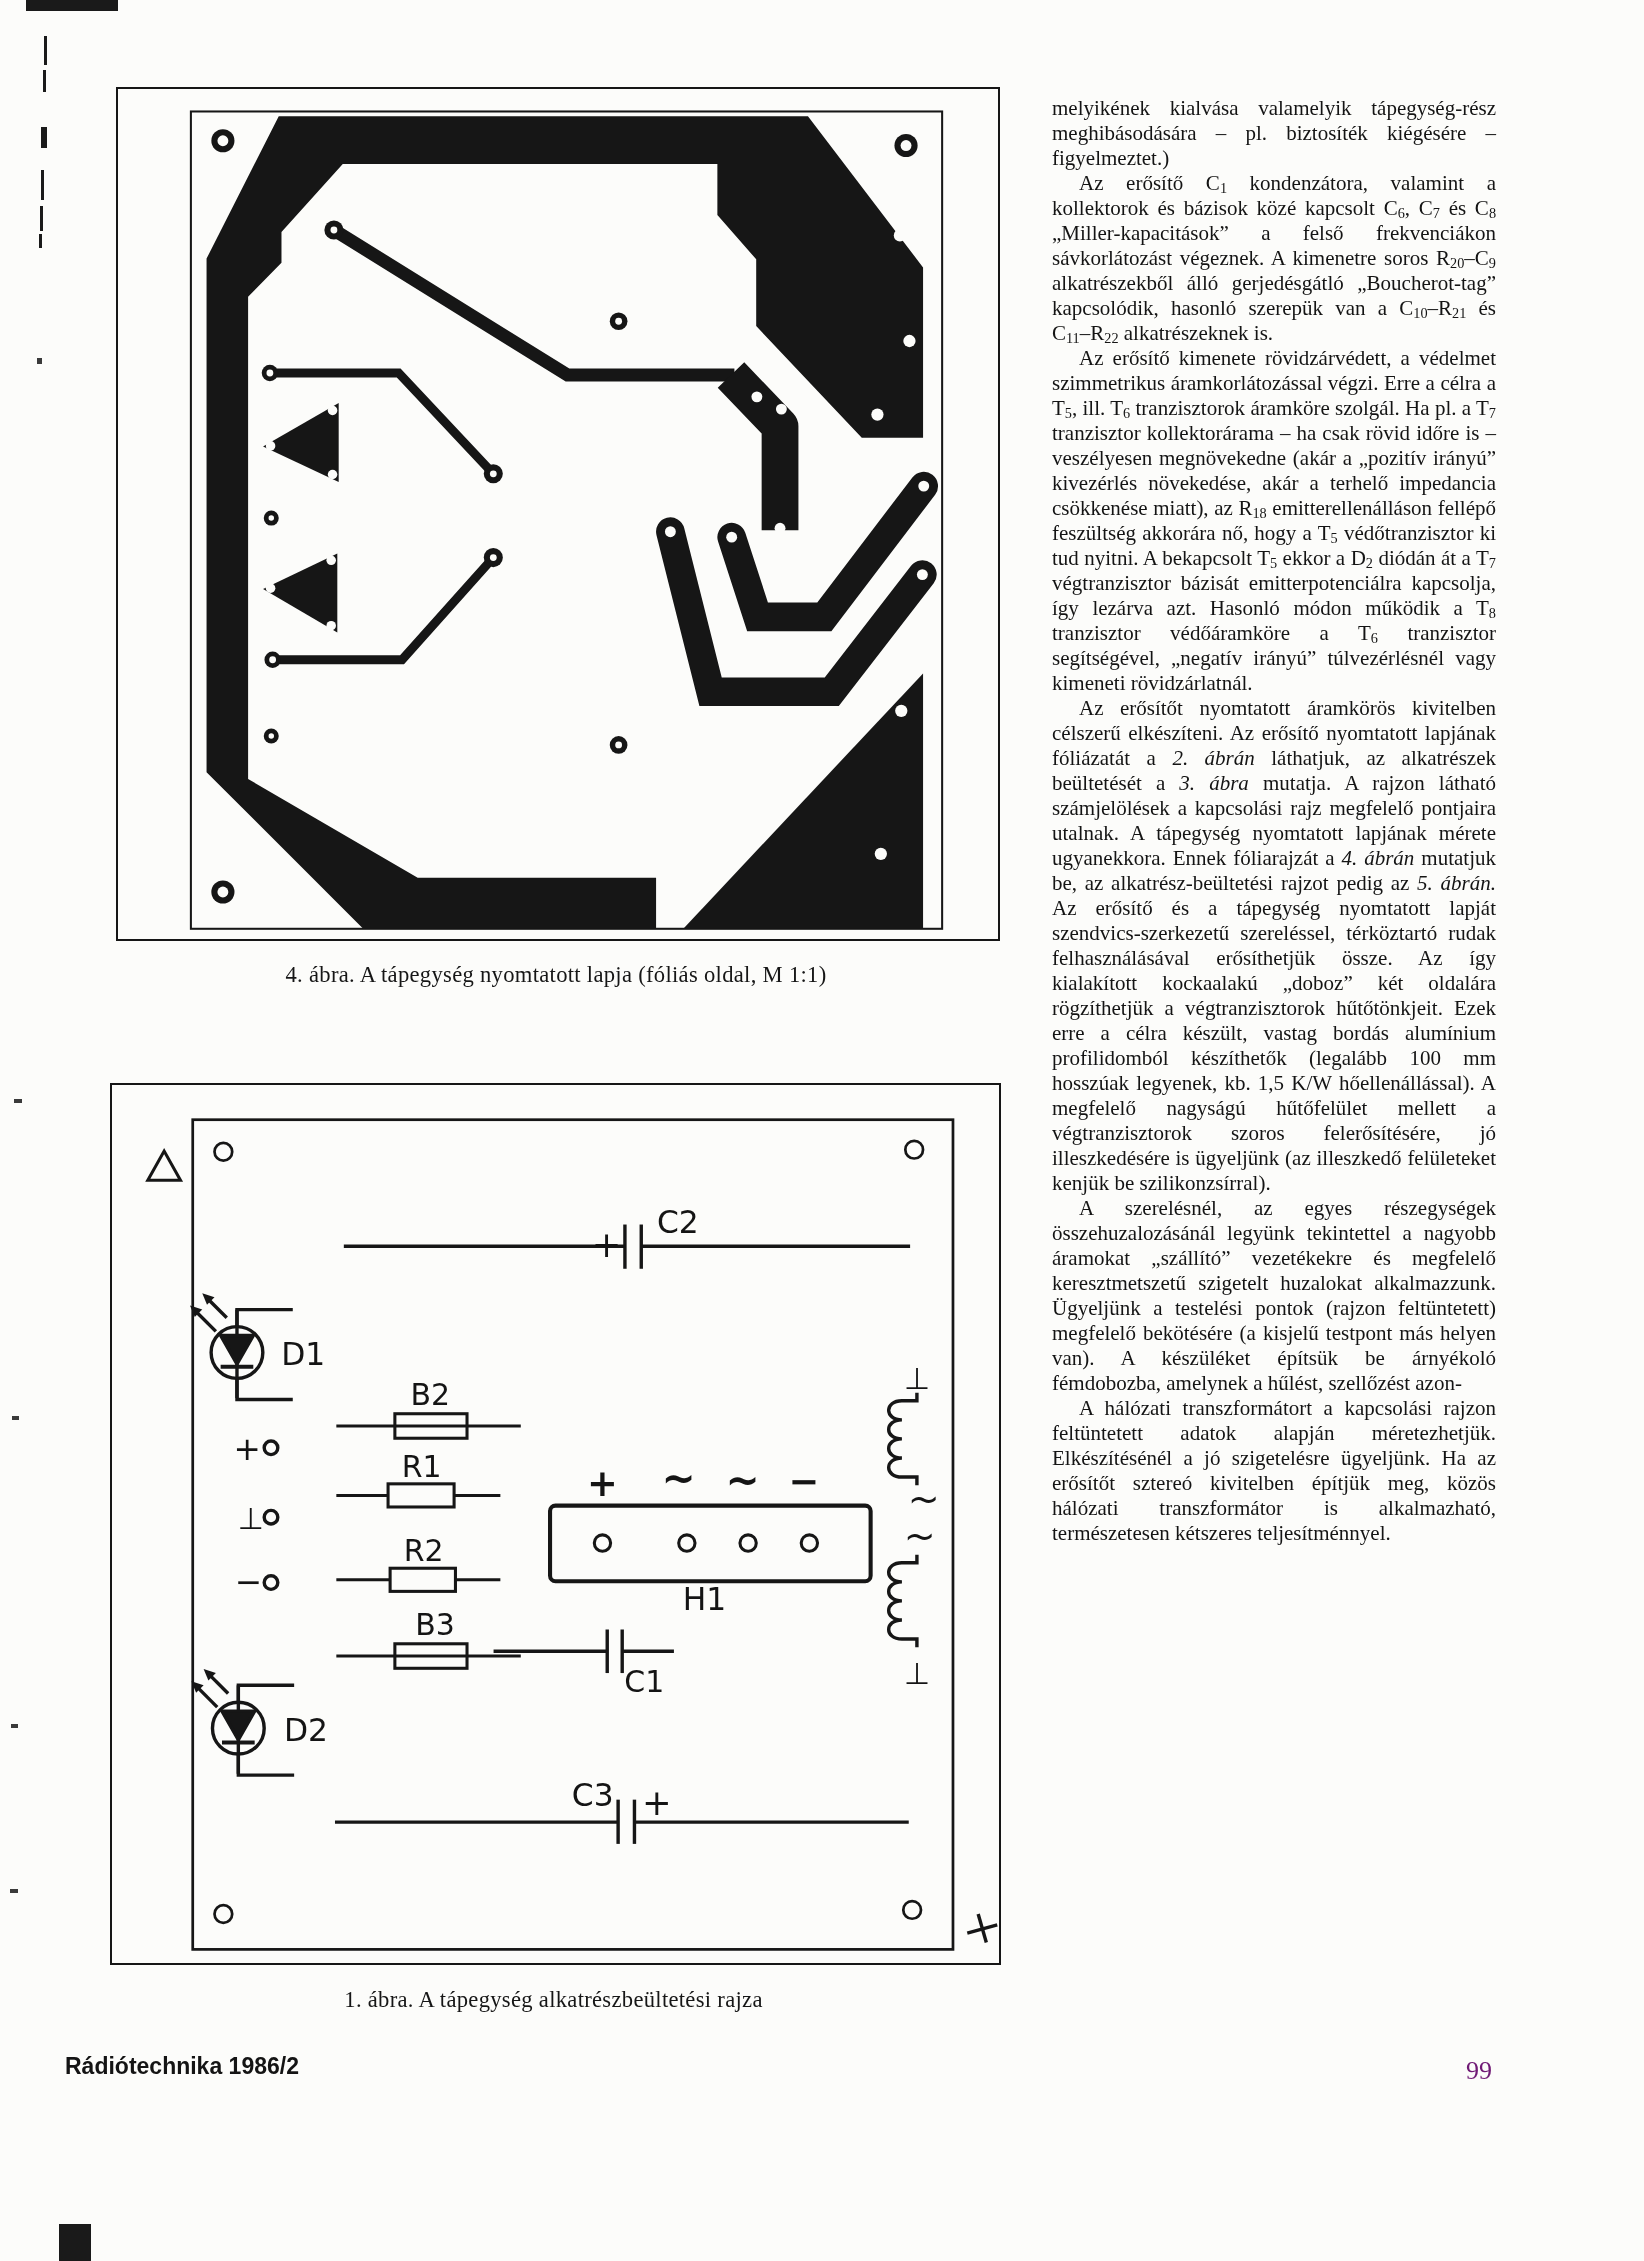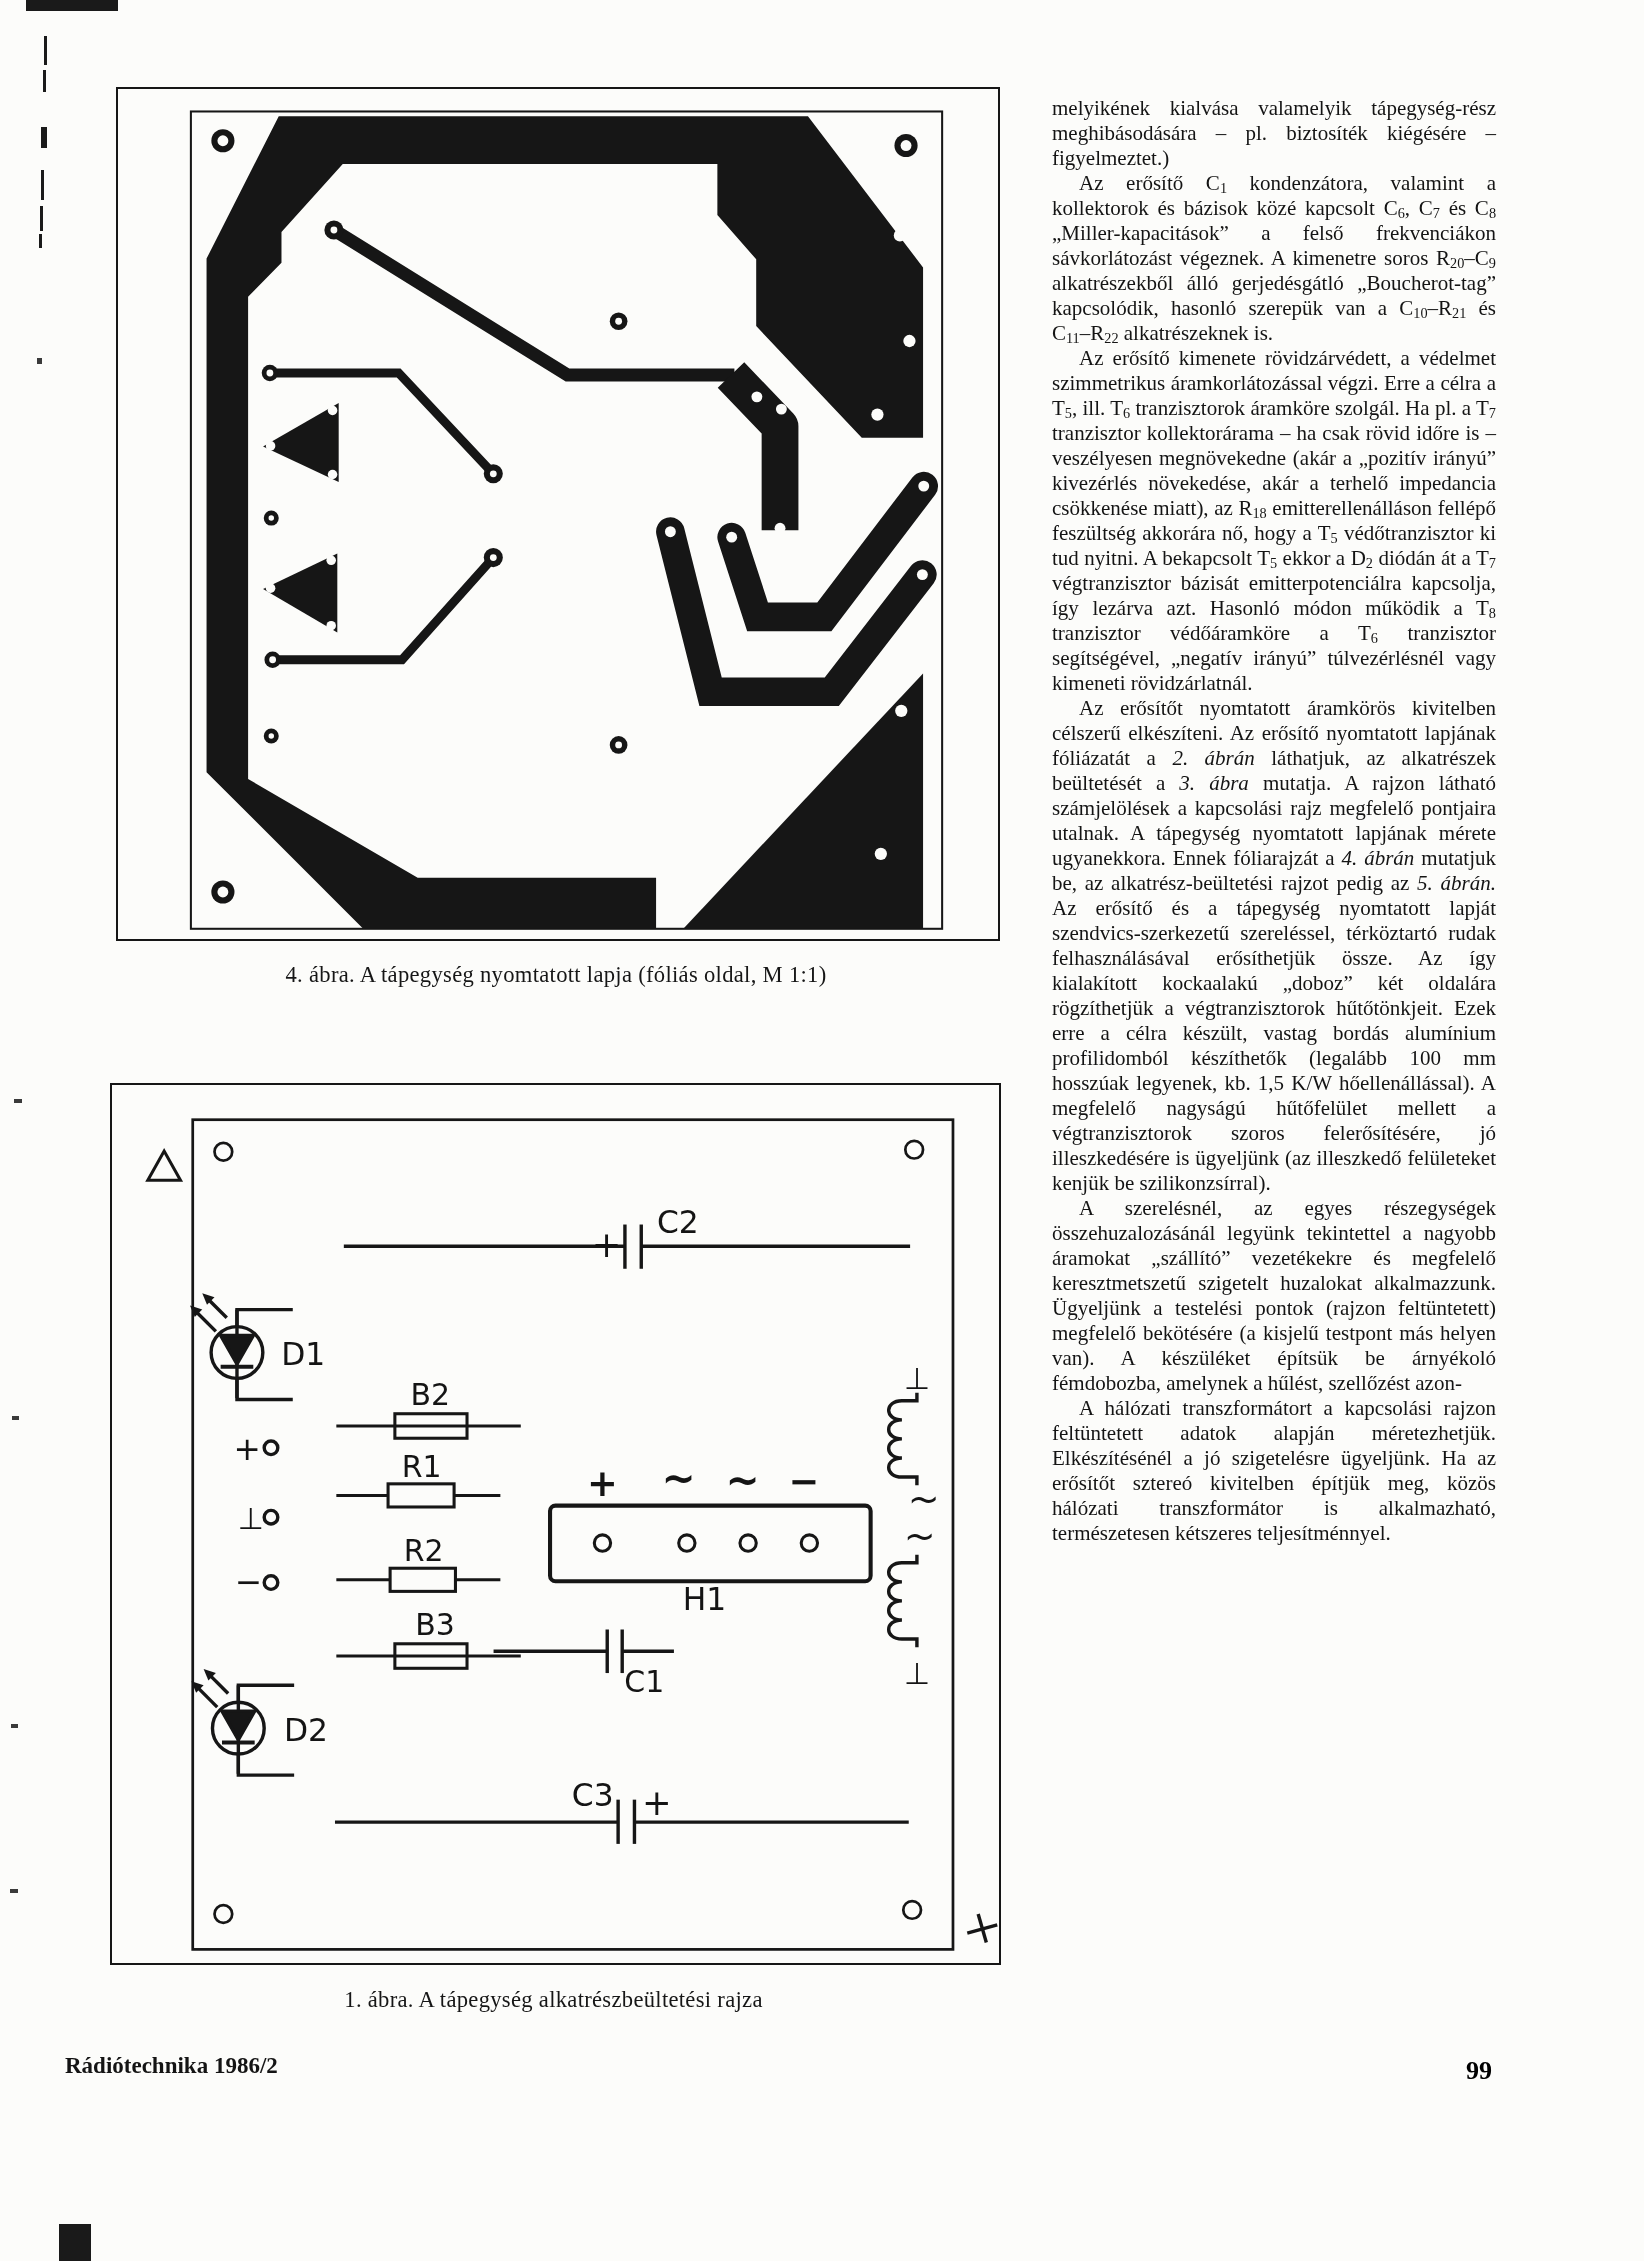--- a/index.html
+++ b/index.html
@@ -5,23 +5,23 @@
   html,body{margin:0;padding:0;background:#e8e8e4;}
   .page{position:relative;width:1645px;height:2261px;background:#fcfcfa;overflow:hidden;
         font-family:"Liberation Serif","DejaVu Serif",serif;color:#111;}
   .figbox{position:absolute;border:2.7px solid #161616;background:#fcfcfa;}
   .caption{position:absolute;text-align:center;font-size:22.6px;letter-spacing:0.3px;color:#161616;}
   .article{position:absolute;left:1052px;top:96px;width:444px;font-size:21px;line-height:25px;
            text-align:justify;color:#141414;}
   .article p{margin:0;text-indent:27px;}
   .article p.noindent{text-indent:0;}
   .article sub{font-size:0.68em;line-height:0;vertical-align:-0.18em;}
-  .footer{position:absolute;left:65px;top:2053px;font-family:Liberation Serif, serif;
+  .footer{position:absolute;left:65px;top:2053px;font-family:Liberation Sans, sans-serif;
           font-weight:bold;font-size:23px;color:#141414;}
-  .pagenum{position:absolute;left:1466px;top:2056px;font-size:26px;font-weight:bold;color:#000000;}
+  .pagenum{position:absolute;left:1466px;top:2056px;font-size:26px;font-weight:normal;color:#701a75;}
   .ink{position:absolute;background:#1a1a1a;}
   .smudge{position:absolute;background:#3a3a3a;}
   svg text{font-family:"DejaVu Sans","Liberation Sans",sans-serif;fill:#141414;}
 </style>
 </head>
 <body>
 
 <div class="page">
 
   <div class="ink" style="left:26px;top:0;width:92px;height:11px;"></div>

